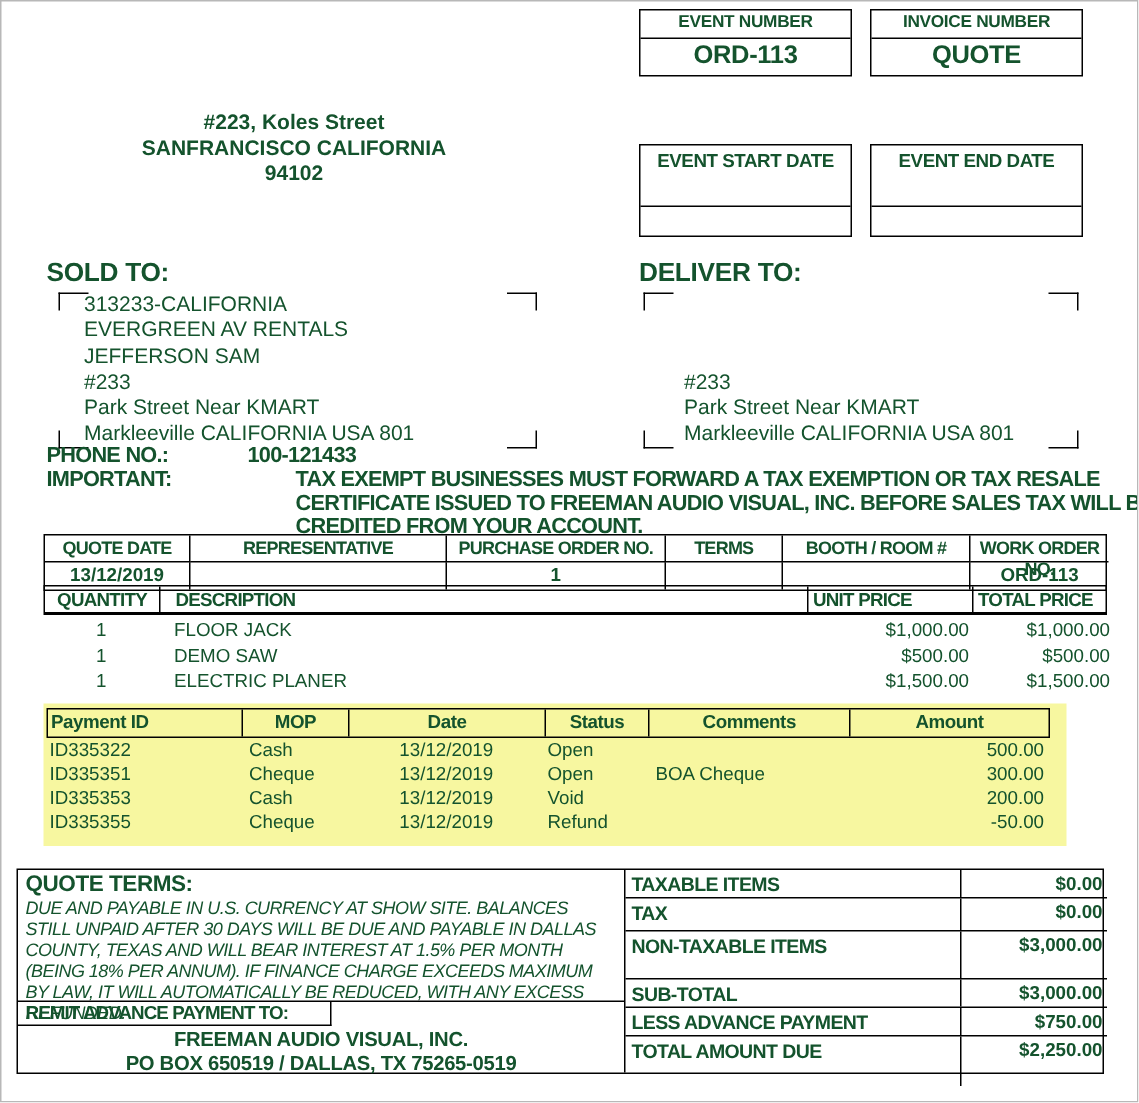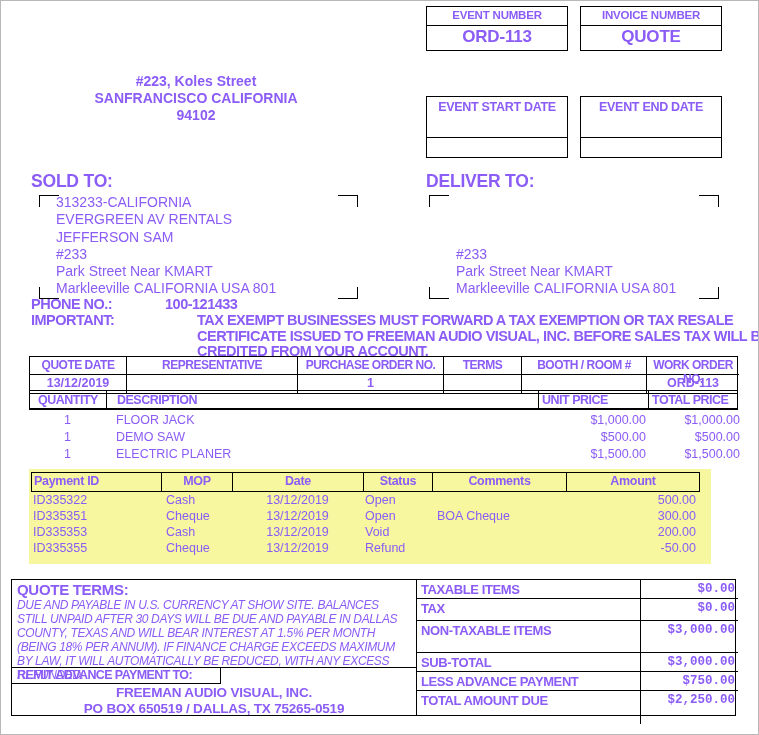--- a/index.html
+++ b/index.html
@@ -1,19 +1,19 @@
 <!DOCTYPE html>
 <html><head>
 <meta charset="utf-8">
 <style>
   html,body{margin:0;padding:0;background:#fff;}
   #page{
     position:relative;width:759px;height:735px;background:#ffffff;
     border:1px solid #b8b8b8;box-sizing:border-box;overflow:hidden;
-    font-family:"Liberation Sans",sans-serif;color:#8b5cf6;
+    font-family:"Liberation Sans",sans-serif;color:#14532d;
   }
   .abs{position:absolute;box-sizing:border-box;}
 
   
   .idbox{border:1px solid #000;}
   .idbox .lbl{height:16px;border-bottom:1px solid #000;font-size:11.5px;font-weight:bold;text-align:center;padding-top:2px;letter-spacing:-0.2px;}
   .idbox .val{height:23px;font-size:17px;font-weight:bold;text-align:center;padding-top:1px;letter-spacing:-0.2px;}
 
   .datebox{border:1px solid #000;}
   .datebox .lbl{height:37px;border-bottom:1px solid #000;font-size:12.5px;font-weight:bold;text-align:center;padding-top:3px;letter-spacing:-0.3px;}
@@ -73,21 +73,21 @@
   #terms-panel{position:absolute;left:0;top:0;width:404px;height:135px;}
   #totals-panel{position:absolute;left:404px;top:0;width:321px;height:135px;border-left:1px solid #000;}
   .terms-head{font-size:15px;font-weight:bold;letter-spacing:-0.3px;padding:1px 0 0 5px;}
   .terms-text{position:absolute;left:5px;top:19px;width:394px;font-size:12px;letter-spacing:-0.35px;line-height:13.9px;font-style:italic;}
   #remit-row{position:absolute;left:0;top:87px;width:404px;height:15px;border-top:1px solid #000;}
   #remit-label-box{position:absolute;left:0;top:0;width:203px;height:15px;border-right:1px solid #000;border-bottom:1px solid #000;font-size:12.5px;font-weight:bold;letter-spacing:-0.6px;padding-left:5px;}
   #remit-company{position:absolute;left:0;top:105px;width:404px;text-align:center;font-size:13.5px;font-weight:bold;line-height:16px;letter-spacing:-0.2px;}
   .tot-row{display:flex;border-bottom:1px solid #000;}
   .tot-row:last-child{border-bottom:none;}
   .tot-row .tl2{flex:1;font-size:13px;font-weight:bold;letter-spacing:-0.4px;padding:2px 0 0 4px;}
-  .tot-row .tv{width:94px;border-left:1px solid #000;font-size:12.5px;font-weight:bold;text-align:right;padding:2px 3px 0 0;font-family:Liberation Mono, monospace;}
+  .tot-row .tv{width:94px;border-left:1px solid #000;font-size:12.5px;font-weight:bold;text-align:right;padding:2px 3px 0 0;}
   .h18{height:18px;} .h21{height:21px;} .h31{height:31px;} .h33{height:33px;}
 </style>
 </head>
 <body>
 
 <div id="page">
 
   <div class="abs idbox" style="left:425px;top:5px;width:142px;">
     <div class="lbl">EVENT NUMBER</div>
     <div class="val">ORD-113</div>

